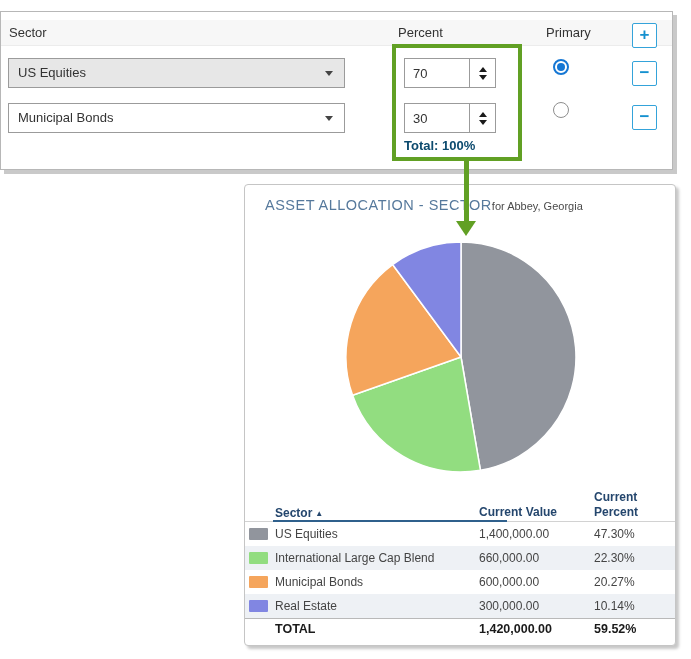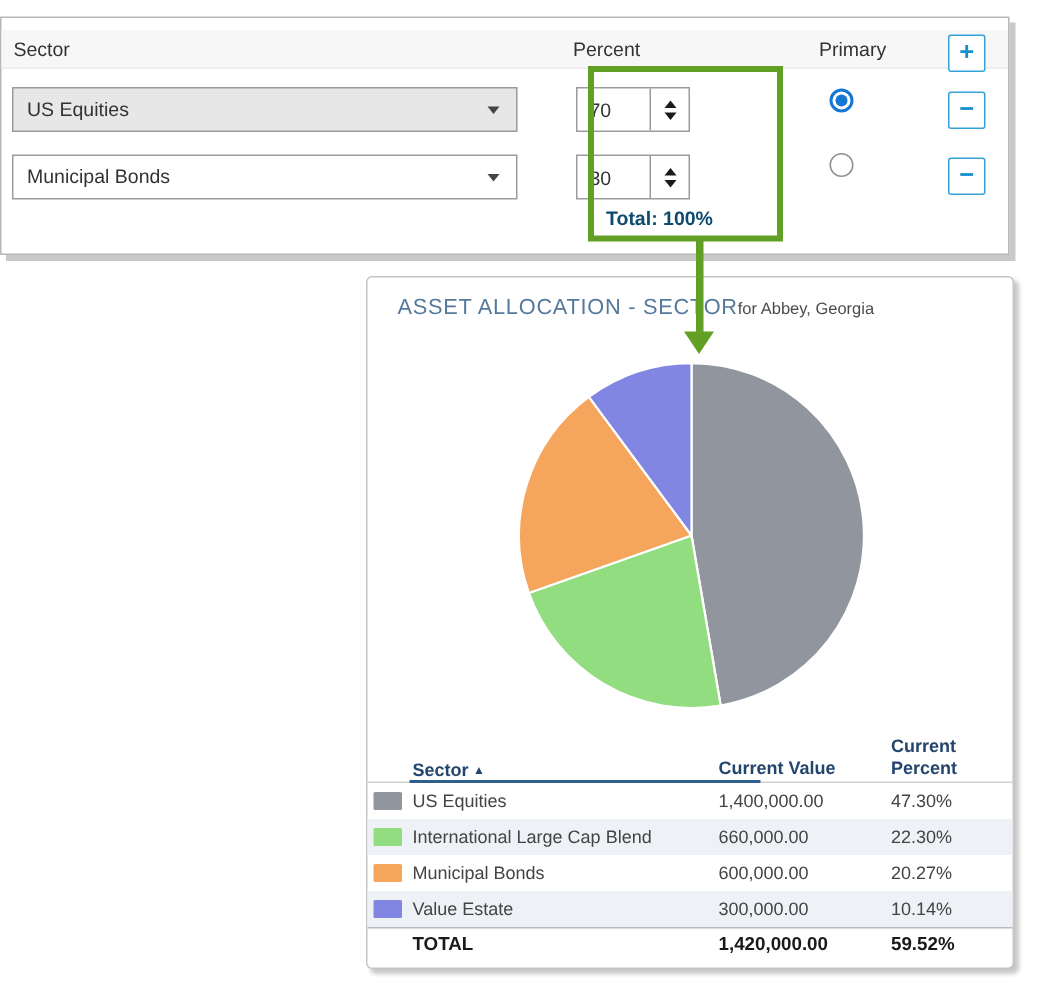--- a/index.html
+++ b/index.html
@@ -7,32 +7,32 @@
     font-family:"Liberation Sans", sans-serif; position:relative; overflow:hidden; }
 
   
   .top-panel { position:absolute; left:0; top:11px; width:673px; height:159px;
     background:#fff; border:1px solid #b7b7b7; box-shadow:4px 4px 0 #c9c9c9; }
   .hdr-band { position:absolute; left:0; right:0; top:8px; height:26px;
     background:#f7f7f7; border-bottom:1px solid #ececec; }
   .col-label { position:absolute; top:8px; height:26px; line-height:26px;
     font-size:13px; color:#333; }
   .lbl-sector  { left:8px; }
-  .lbl-percent { left:381px; }
+  .lbl-percent { left:397px; }
   .lbl-primary { left:545px; }
 
   .dropdown { position:absolute; left:7px; width:337px; height:30px;
     border:1px solid #9b9b9b; background:#fff; font-size:13px; color:#333;
     line-height:28px; padding-left:9px; cursor:pointer; }
   .dropdown.sel { background:#e7e7e7; }
   .dd-caret { position:absolute; right:11px; top:12px; width:0; height:0;
     border-left:4px solid transparent; border-right:4px solid transparent;
     border-top:5px solid #444; }
 
-  .spinner { position:absolute; left:383px; width:76px; height:30px;
+  .spinner { position:absolute; left:403px; width:92px; height:30px;
     border:1px solid #9b9b9b; background:#fff; }
   .spinner input { position:absolute; left:0; top:0; width:64px; height:28px;
     border:0; outline:0; font-size:13px; color:#333; padding-left:8px;
     font-family:"Liberation Sans", sans-serif; background:transparent; }
   .spin-btns { position:absolute; right:0; top:0; width:26px; height:28px;
     border-left:1px solid #9b9b9b; display:flex; flex-direction:column;
     align-items:center; justify-content:center; gap:3px; cursor:pointer; }
   .tri-up { width:0; height:0; border-left:4px solid transparent;
     border-right:4px solid transparent; border-bottom:5px solid #1a1a1a; }
   .tri-dn { width:0; height:0; border-left:4px solid transparent;
@@ -164,21 +164,21 @@
       <div class="num">22.30%</div>
     </div>
     <div class="t-grid t-row">
       <div class="swatch" style="background: rgb(245, 165, 92);"></div>
       <div>Municipal Bonds</div>
       <div class="num">600,000.00</div>
       <div class="num">20.27%</div>
     </div>
     <div class="t-grid t-row">
       <div class="swatch" style="background: rgb(129, 134, 226);"></div>
-      <div>Value Estate</div>
+      <div>Real Estate</div>
       <div class="num">300,000.00</div>
       <div class="num">10.14%</div>
     </div>
 
     <div class="t-grid t-total">
       <div></div>
       <div>TOTAL</div>
       <div class="num">1,420,000.00</div>
       <div class="num">59.52%</div>
     </div>

